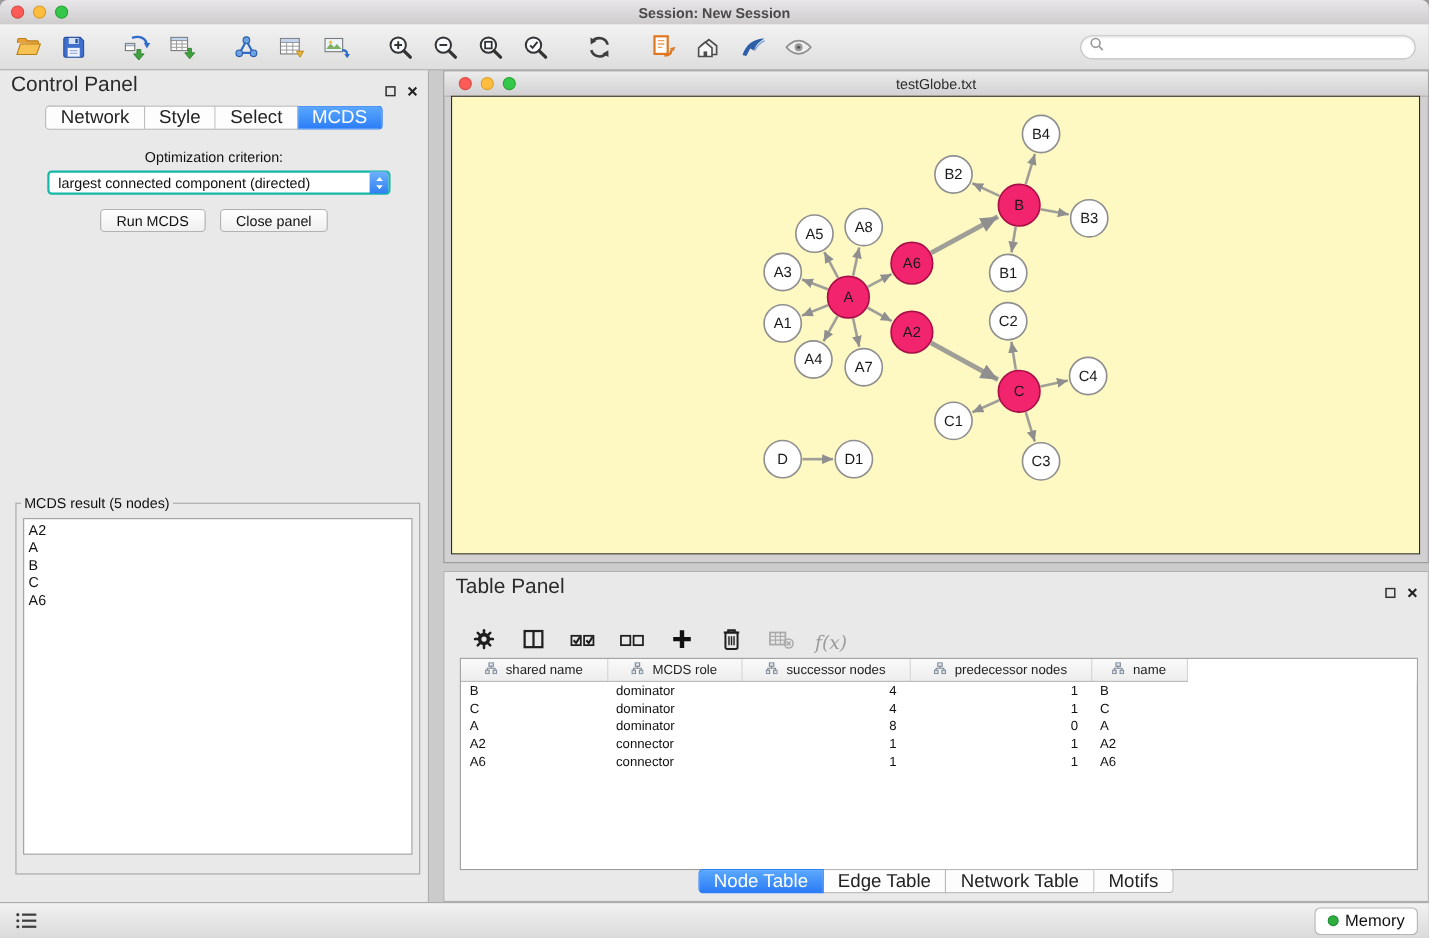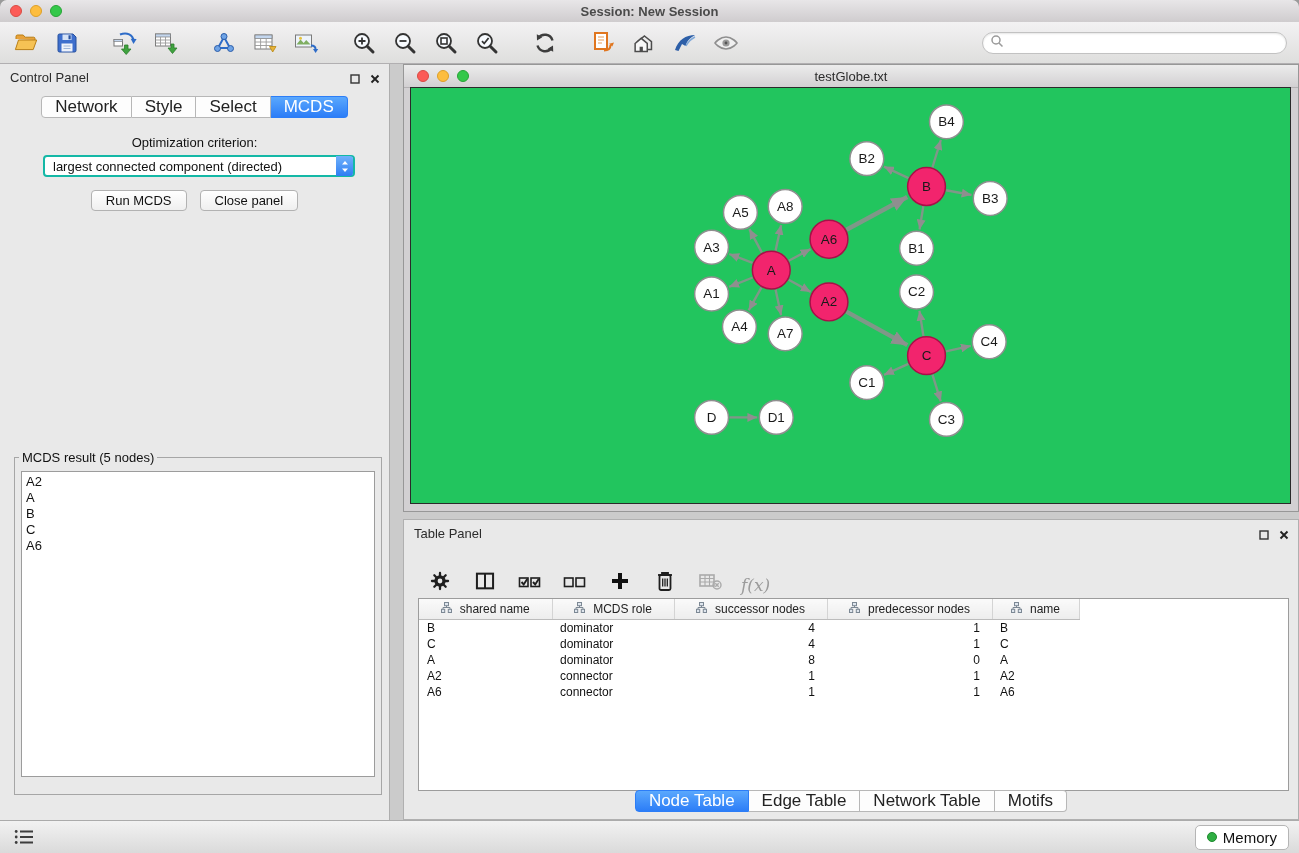--- a/index.html
+++ b/index.html
@@ -26,21 +26,21 @@
   .icon-btn{width:28px;height:28px;display:flex;align-items:center;justify-content:center;cursor:default;}
   .searchbox{margin-left:auto;width:296px;height:20px;background:#fff;border:1px solid #c2c2c2;
     border-radius:11px;display:flex;align-items:center;padding-left:7px;gap:4px;
     box-shadow:inset 0 1px 2px rgba(0,0,0,.10);}
   .searchbox input{border:none;outline:none;flex:1;height:16px;font-size:12px;background:transparent;}
 
   
   .control-panel{position:absolute;left:0;top:64px;width:390px;bottom:33px;background:#e9e9e9;
     border-right:1px solid #adadad;box-sizing:border-box;}
   .panel-header{position:relative;height:27px;display:flex;align-items:center;padding:0 10px;
-    font-size:13px;color:#2c2c2c;}
+    font-size:19px;color:#2c2c2c;}
   .panel-header .hicons{position:absolute;right:9px;top:8px;display:flex;gap:10px;align-items:center;}
   .tabs{display:flex;}
   .tabs .tab{background:#fdfdfd;border:1px solid #b7b7b7;border-left:none;padding:2px 13px;
     font-size:17px;color:#222;line-height:16px;cursor:default;}
   .tabs .tab:first-child{border-left:1px solid #b7b7b7;border-radius:4px 0 0 4px;}
   .tabs .tab:last-child{border-radius:0 4px 4px 0;}
   .tabs .tab.active{background:linear-gradient(#5aa8fd,#2c7df7);border-color:#2c7df7;color:#fff;}
   .cp-tabs{position:absolute;top:32px;left:0;right:0;display:flex;justify-content:center;}
   .opt-label{position:absolute;top:71px;left:0;right:0;text-align:center;font-size:13px;color:#111;}
   .cp-select{position:absolute;top:91px;left:43px;width:312px;height:22px;background:#fff;
@@ -58,21 +58,21 @@
     border:1px solid #9c9c9c;padding:2px 4px;overflow:hidden;}
   .mcds-item{font-size:13px;line-height:16px;color:#111;}
 
   
   .network-frame{position:absolute;left:403px;top:64px;width:896px;height:448px;
     background:#d2d0d2;border:1px solid #979797;box-sizing:border-box;}
   .net-titlebar{position:absolute;left:0;top:0;right:0;height:22px;
     background:linear-gradient(#ececec,#d2d0d2);border-bottom:1px solid #b3b1b3;
     display:flex;align-items:center;justify-content:center;font-size:13px;color:#2c2c2c;}
   .net-titlebar .lights{top:5px;left:13px;}
-  .net-canvas{position:absolute;left:6px;top:22px;right:7px;bottom:7px;background:#22c55e;
+  .net-canvas{position:absolute;left:6px;top:22px;right:7px;bottom:7px;background:#fef9c3;
     border:1px solid #2a2a2a;}
   .net-canvas svg{display:block;}
 
   
   .table-panel{position:absolute;left:403px;top:519px;right:0;bottom:33px;background:#e9e9e9;
     border:1px solid #b0b0b0;box-sizing:border-box;}
   .tp-toolbar{position:absolute;left:0;top:27px;right:0;height:48px;display:flex;align-items:flex-end;
     padding-left:22px;gap:17px;}
   .fx{font-family:"DejaVu Serif","Liberation Serif",serif;font-style:italic;font-size:17px;color:#9b9b9b;}
   .tp-tablewrap{position:absolute;left:14px;right:9px;top:78px;height:191px;background:#fff;

